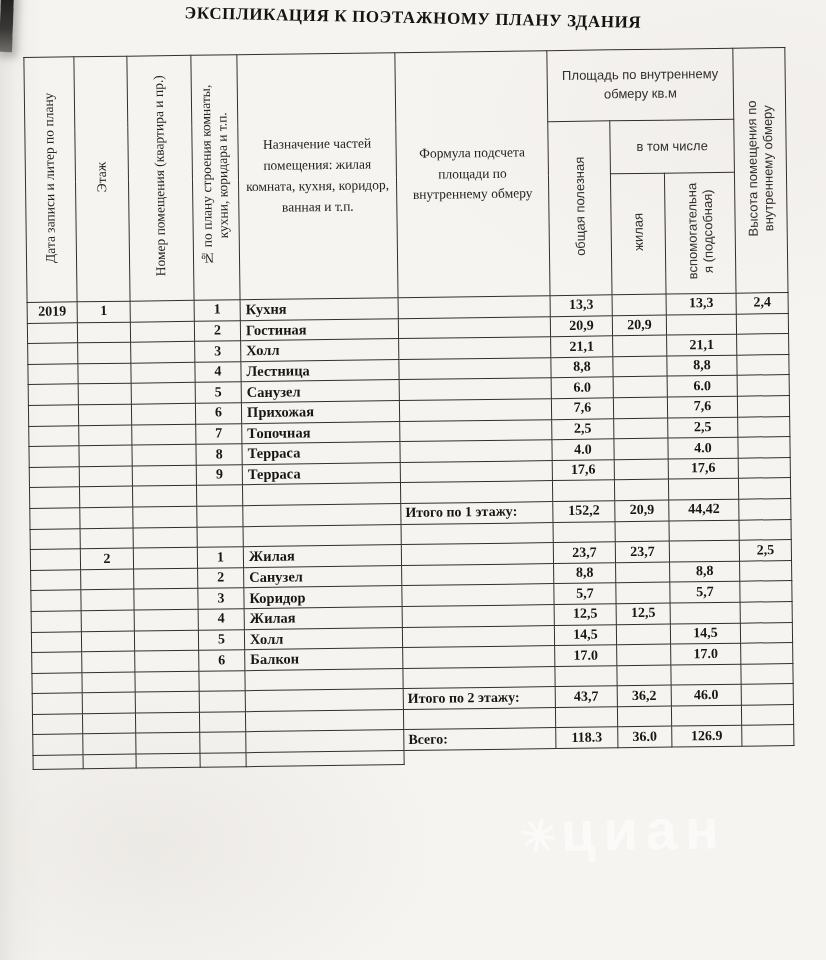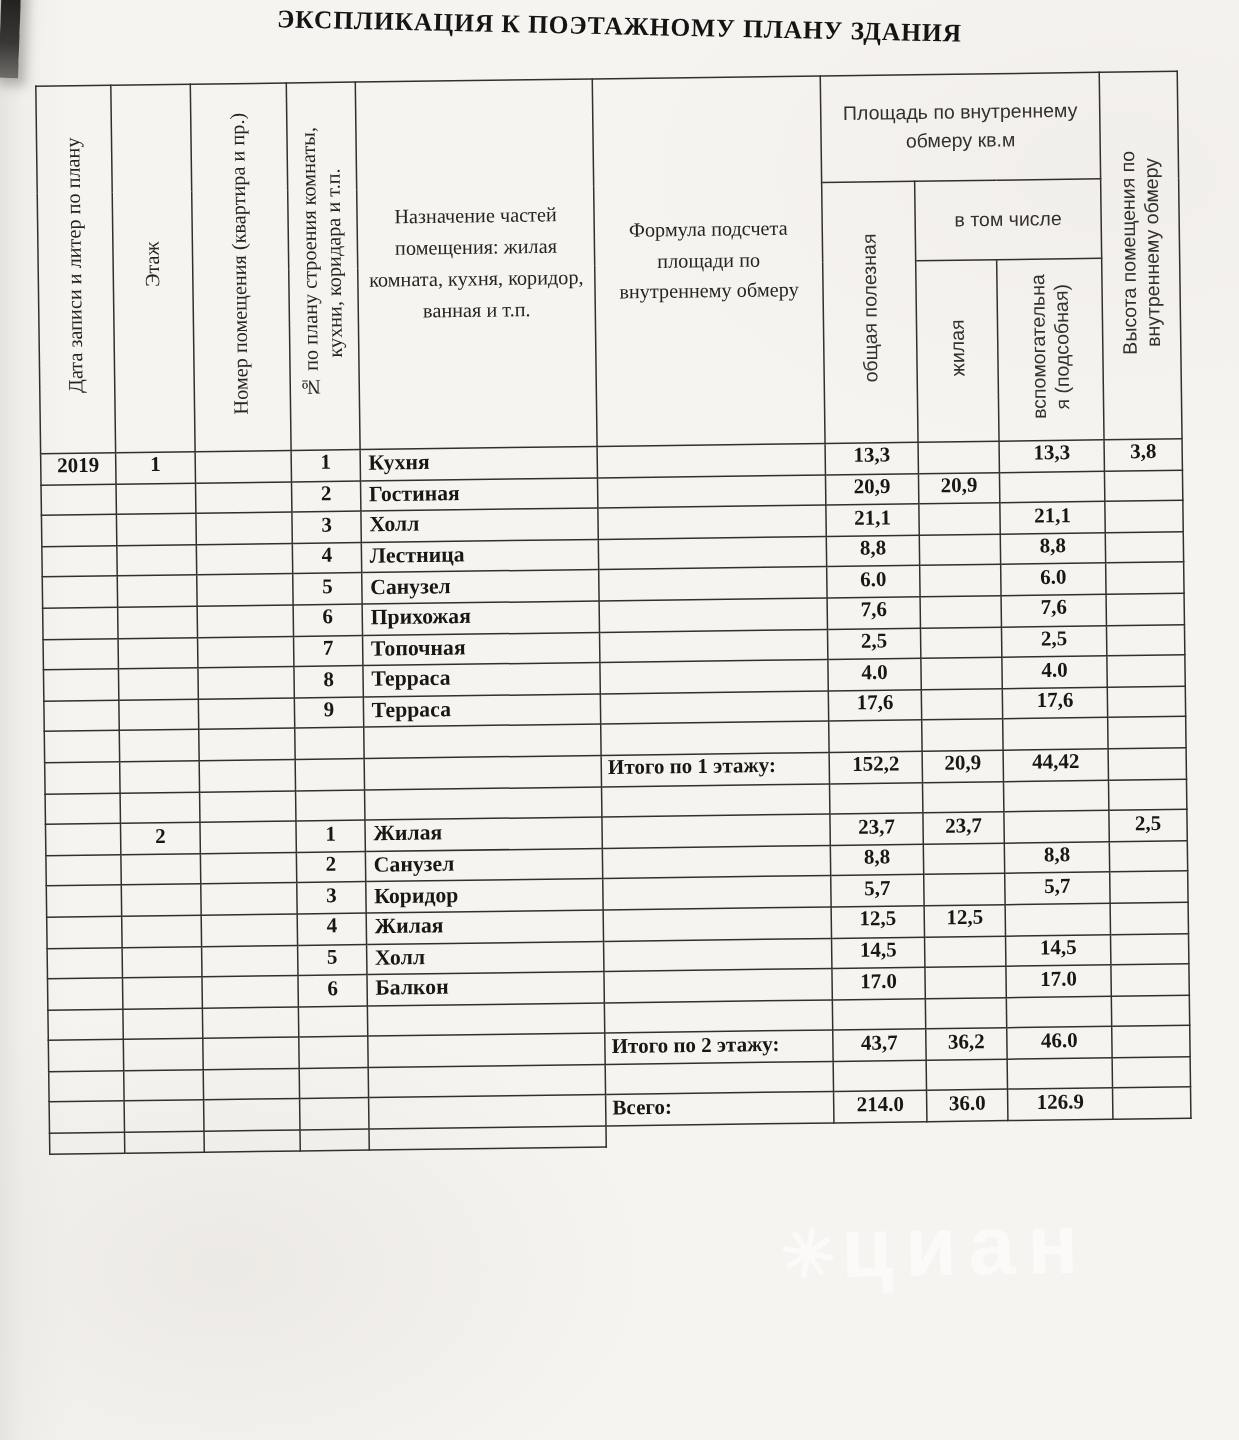--- a/index.html
+++ b/index.html
@@ -147,21 +147,21 @@
       <tr>
           <td class="c-date">2019</td>
           <td class="c-floor">1</td>
           <td class="c-premise"></td>
           <td class="c-plan">1</td>
           <td class="c-name">Кухня</td>
           <td class="c-formula"></td>
           <td class="c-total">13,3</td>
           <td class="c-living"></td>
           <td class="c-aux">13,3</td>
-          <td class="c-height">3,8</td>
+          <td class="c-height">2,4</td>
         </tr>
           <tr>
           <td class="c-date"></td>
           <td class="c-floor"></td>
           <td class="c-premise"></td>
           <td class="c-plan">2</td>
           <td class="c-name">Гостиная</td>
           <td class="c-formula"></td>
           <td class="c-total">20,9</td>
           <td class="c-living">20,9</td>
@@ -396,21 +396,21 @@
           <td class="c-aux"></td>
           <td class="c-height"></td>
         </tr>
           <tr>
           <td class="c-date"></td>
           <td class="c-floor"></td>
           <td class="c-premise"></td>
           <td class="c-plan"></td>
           <td class="c-name"></td>
           <td class="c-formula">Всего:</td>
-          <td class="c-total">214.0</td>
+          <td class="c-total">118.3</td>
           <td class="c-living">36.0</td>
           <td class="c-aux">126.9</td>
           <td class="c-height"></td>
         </tr>
           <tr class="left-only">
           <td class="c-date"></td>
           <td class="c-floor"></td>
           <td class="c-premise"></td>
           <td class="c-plan"></td>
           <td class="c-name"></td>

